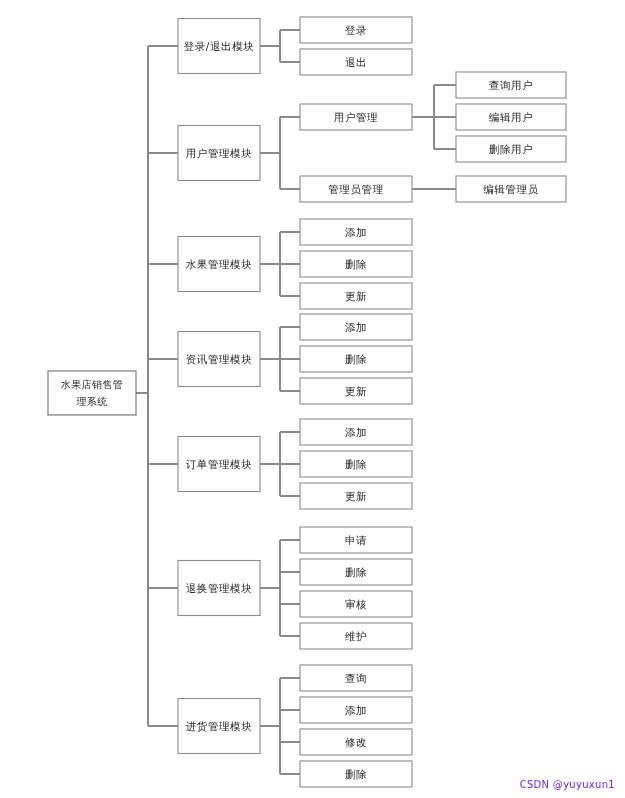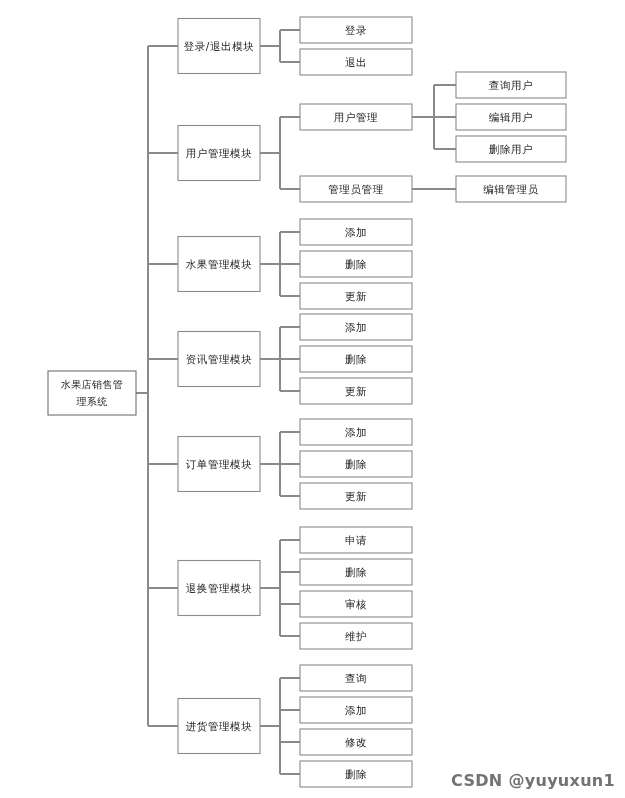--- a/index.html
+++ b/index.html
@@ -52,26 +52,25 @@
   }
   .node-label.root-label {
     font-size: 10px;
     letter-spacing: 0.4px;
   }
   .watermark-text {
     position: absolute;
     right: 10px;
     bottom: 8px;
     font-family: "DejaVu Sans", "Liberation Sans", sans-serif;
-    font-size: 16px;
-    color: #737373;
+    font-size: 10px;
+    color: #6d28d9;
     letter-spacing: 0.3px;
     user-select: none;
     white-space: nowrap;
-    font-weight: bold;
   }
 </style>
 </head>
 <body>
 
 <div id="diagram-root">
   <svg id="diagram-svg" viewBox="0 0 625 798" xmlns="http://www.w3.org/2000/svg">
     <g id="connectors-layer">
         <polyline points="136,393 148,393" class="connector"></polyline>
         <polyline points="148,46 148,726" class="connector"></polyline>

